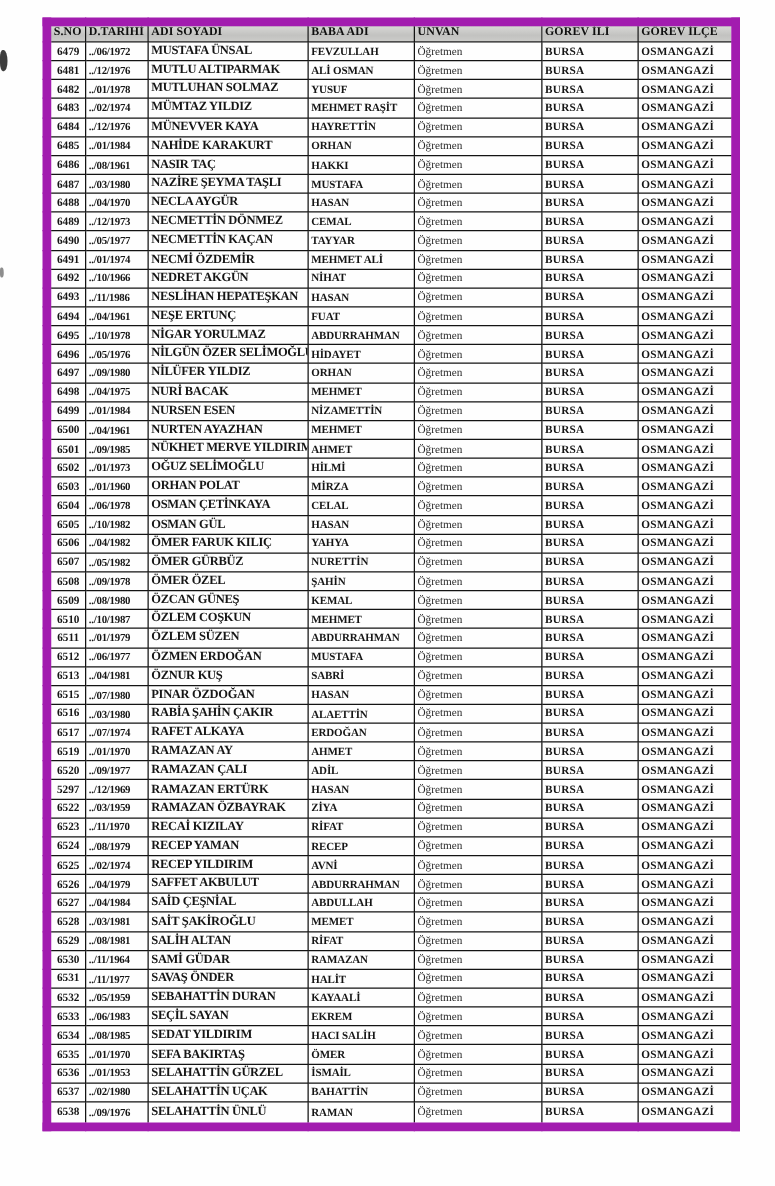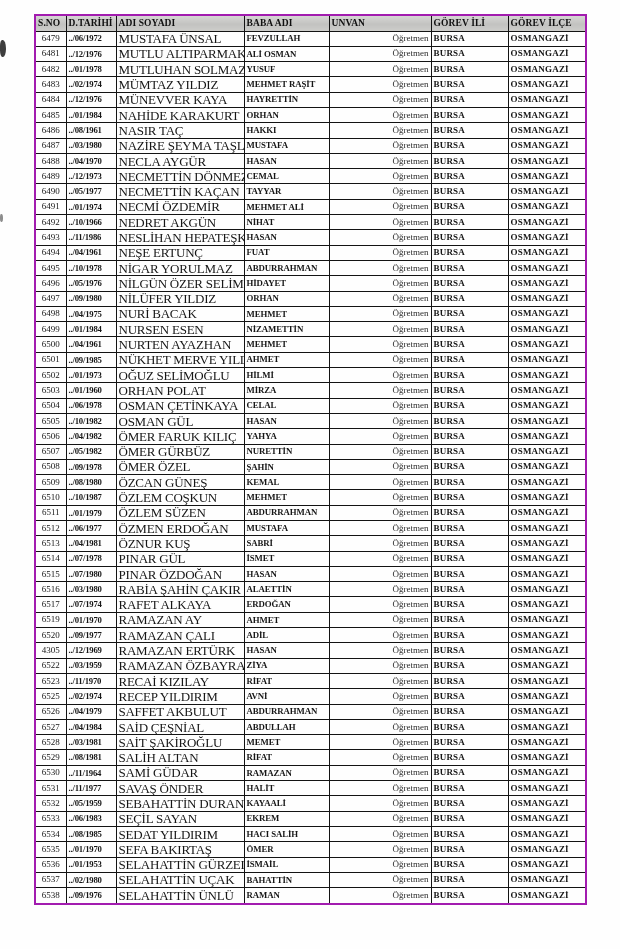--- a/index.html
+++ b/index.html
@@ -17,21 +17,21 @@
     color: #161616;
   }
   table.roster {
     position: absolute;
     left: 34px;
     top: 14px;
     width: 551px;
     height: 891px;
     border-collapse: collapse;
     table-layout: fixed;
-    border: 2px solid #a21caf;
+    border: 7px solid #a21caf;
   }
   col.c-sno   { width: 31px; }
   col.c-date  { width: 50px; }
   col.c-name  { width: 128px; }
   col.c-father{ width: 85px; }
   col.c-title { width: 102px; }
   col.c-prov  { width: 77px; }
   col.c-dist  { width: 78px; }
 
   th, td {
@@ -45,25 +45,25 @@
   thead tr { height: 16px; }
   thead th {
     background: linear-gradient(180deg, #d6d6d4 0%, #c2c2c0 55%, #cdcdca 100%);
     font-size: 9.5px;
     font-weight: bold;
     text-align: left;
     letter-spacing: 0.1px;
     color: #101010;
   }
   tbody td { font-size: 9px; }
-  tbody td:nth-child(1) { text-align: center; font-weight: normal; font-size: 9px; margin-top: 40px; }
+  tbody td:nth-child(1) { text-align: center; font-weight: bold; font-size: 9px; margin-top: 40px; }
   tbody td:nth-child(2) { font-weight: bold; font-size: 8.7px; letter-spacing: -0.2px; }
-  tbody td:nth-child(3) { font-weight: normal; font-size: 13px; letter-spacing: -0.25px; }
+  tbody td:nth-child(3) { font-weight: bold; font-size: 10px; letter-spacing: -0.25px; }
   tbody td:nth-child(4) { font-weight: bold; font-size: 8.8px; letter-spacing: -0.1px; margin-left: 24px; }
-  tbody td:nth-child(5) { font-weight: normal; font-size: 9px; color: #2a2a2a; text-align: right; }
+  tbody td:nth-child(5) { font-weight: normal; font-size: 9px; color: #2a2a2a; }
   tbody td:nth-child(6) { font-weight: 600; font-size: 9px; letter-spacing: 0.2px; }
   tbody td:nth-child(7) { font-weight: 600; font-size: 9px; letter-spacing: 0.2px; }
 
   .scan-artifact {
     position: absolute;
     background: #1c1c1c;
     border-radius: 40% 60% 55% 45%;
     opacity: 0.85;
   }
   .art-1 { left: 0px; top: 40px;  width: 6px;  height: 17px; }
@@ -399,29 +399,20 @@
         <tr>
           <td>6513</td>
           <td>../04/1981</td>
           <td>ÖZNUR KUŞ</td>
           <td>SABRİ</td>
           <td>Öğretmen</td>
           <td>BURSA</td>
           <td>OSMANGAZİ</td>
         </tr>
         <tr>
-          <td>6514</td>
-          <td>../07/1978</td>
-          <td>PINAR GÜL</td>
-          <td>İSMET</td>
-          <td>Öğretmen</td>
-          <td>BURSA</td>
-          <td>OSMANGAZİ</td>
-        </tr>
-        <tr>
           <td>6515</td>
           <td>../07/1980</td>
           <td>PINAR ÖZDOĞAN</td>
           <td>HASAN</td>
           <td>Öğretmen</td>
           <td>BURSA</td>
           <td>OSMANGAZİ</td>
         </tr>
         <tr>
           <td>6516</td>
@@ -453,21 +444,21 @@
         <tr>
           <td>6520</td>
           <td>../09/1977</td>
           <td>RAMAZAN ÇALI</td>
           <td>ADİL</td>
           <td>Öğretmen</td>
           <td>BURSA</td>
           <td>OSMANGAZİ</td>
         </tr>
         <tr>
-          <td>4305</td>
+          <td>5297</td>
           <td>../12/1969</td>
           <td>RAMAZAN ERTÜRK</td>
           <td>HASAN</td>
           <td>Öğretmen</td>
           <td>BURSA</td>
           <td>OSMANGAZİ</td>
         </tr>
         <tr>
           <td>6522</td>
           <td>../03/1959</td>
@@ -475,20 +466,29 @@
           <td>ZİYA</td>
           <td>Öğretmen</td>
           <td>BURSA</td>
           <td>OSMANGAZİ</td>
         </tr>
         <tr>
           <td>6523</td>
           <td>../11/1970</td>
           <td>RECAİ KIZILAY</td>
           <td>RİFAT</td>
+          <td>Öğretmen</td>
+          <td>BURSA</td>
+          <td>OSMANGAZİ</td>
+        </tr>
+        <tr>
+          <td>6524</td>
+          <td>../08/1979</td>
+          <td>RECEP YAMAN</td>
+          <td>RECEP</td>
           <td>Öğretmen</td>
           <td>BURSA</td>
           <td>OSMANGAZİ</td>
         </tr>
         <tr>
           <td>6525</td>
           <td>../02/1974</td>
           <td>RECEP YILDIRIM</td>
           <td>AVNİ</td>
           <td>Öğretmen</td>

